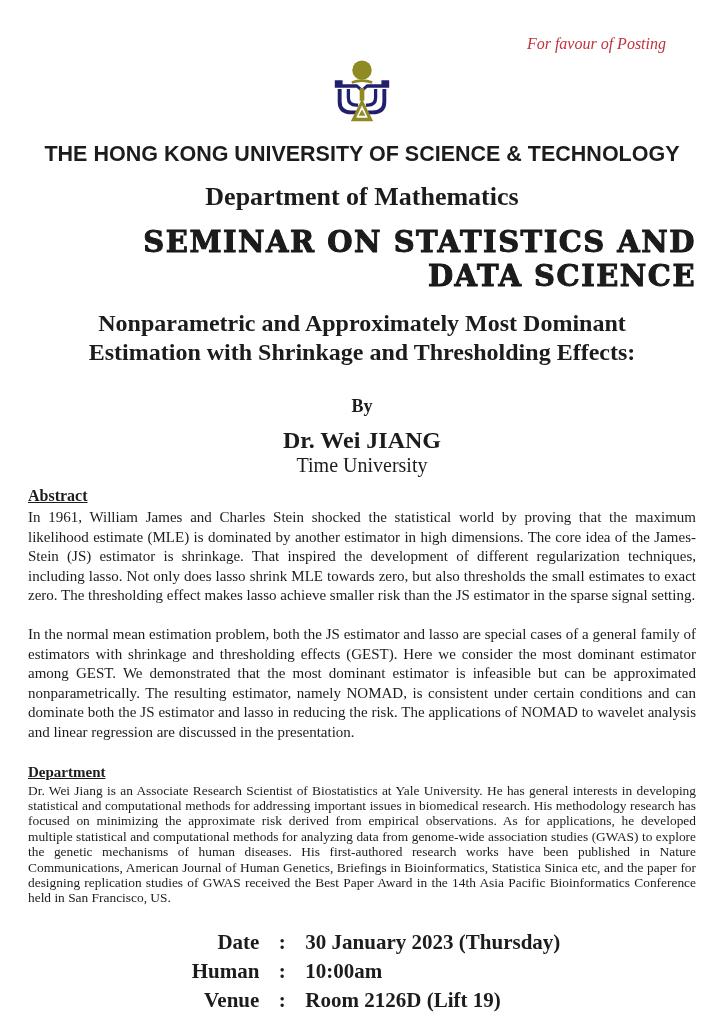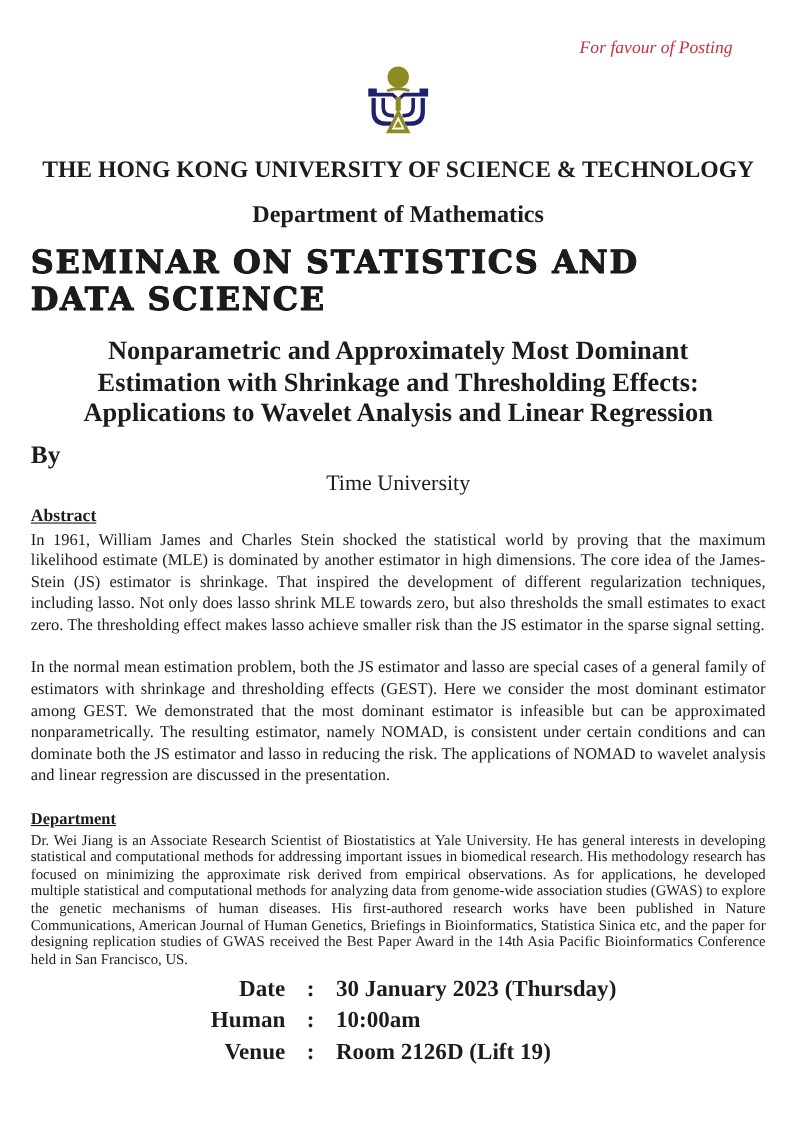--- a/index.html
+++ b/index.html
@@ -32,54 +32,54 @@
     line-height: 20px;
   }
   .logo-wrap {
     text-align: center;
     margin-top: 4px;
     height: 68px;
   }
   .logo-wrap svg { height: 68px; width: 68px; }
   .university {
     text-align: center;
-    font-family: Liberation Serif, serif;
+    font-family: Liberation Sans, sans-serif;
     font-weight: bold;
     font-size: 21.5px;
     letter-spacing: 0px;
     margin-top: 16px;
   }
   .department {
     text-align: center;
     font-weight: bold;
-    font-size: 22px;
+    font-size: 26px;
     margin-top: 15px;
   }
   .series {
-    text-align: left;
+    text-align: right;
     margin-top: 13px;
     font-family: "DejaVu Serif", "Liberation Serif", serif;
     font-weight: bold;
     font-size: 29px;
     line-height: 34px;
     letter-spacing: 1.5px;
     -webkit-text-stroke: 0.9px #111;
   }
   .talk-title {
     text-align: center;
     font-weight: bold;
     font-size: 24px;
     line-height: 28.5px;
     margin-top: 16px;
   }
   .by-label {
-    text-align: left;
-    font-weight: bold;
-    font-size: 23px;
-    margin-top: 10px;
+    text-align: center;
+    font-weight: bold;
+    font-size: 18px;
+    margin-top: 30px;
   }
   .speaker {
     text-align: center;
     font-weight: bold;
     font-size: 24px;
     margin-top: 10px;
     line-height: 26px;
   }
   .affiliation {
     text-align: center;
@@ -113,21 +113,21 @@
     line-height: 15.4px;
     text-align: justify;
     margin-top: 2px;
   }
   .details {
     display: grid;
     grid-template-columns: auto 14px auto;
     column-gap: 16px;
     row-gap: 5px;
     width: fit-content;
-    margin: 7px auto 0 auto;
+    margin: 24px auto 0 auto;
     position: relative;
     left: 14px;
     font-weight: bold;
     font-size: 21px;
     line-height: 24px;
   }
   .detail-row { display: contents; }
   .detail-label { text-align: right; }
   .detail-colon { text-align: center; }
   .detail-value { text-align: left; }
@@ -167,25 +167,25 @@
   <div class="department">Department of Mathematics</div>
 
   <div class="series">
     <div>SEMINAR ON STATISTICS AND</div>
     <div>DATA SCIENCE</div>
   </div>
 
   <div class="talk-title">
     <div>Nonparametric and Approximately Most Dominant</div>
     <div>Estimation with Shrinkage and Thresholding Effects:</div>
-    <div>Applications to Wavelet Analysis and Linear Regression</div>
   </div>
 
   <div class="by-label">By</div>
 
+  <div class="speaker">Dr. Wei JIANG</div>
 
   <div class="affiliation">Time University</div>
 
   <div class="abstract-heading">Abstract</div>
 
   <p class="abstract-para">In 1961, William James and Charles Stein shocked the statistical world by proving that the maximum likelihood estimate (MLE) is dominated by another estimator in high dimensions. The core idea of the James-Stein (JS) estimator is shrinkage. That inspired the development of different regularization techniques, including lasso. Not only does lasso shrink MLE towards zero, but also thresholds the small estimates to exact zero. The thresholding effect makes lasso achieve smaller risk than the JS estimator in the sparse signal setting.</p>
 
   <p class="abstract-para">In the normal mean estimation problem, both the JS estimator and lasso are special cases of a general family of estimators with shrinkage and thresholding effects (GEST). Here we consider the most dominant estimator among GEST. We demonstrated that the most dominant estimator is infeasible but can be approximated nonparametrically. The resulting estimator, namely NOMAD, is consistent under certain conditions and can dominate both the JS estimator and lasso in reducing the risk. The applications of NOMAD to wavelet analysis and linear regression are discussed in the presentation.</p>
 
   <div class="bio-heading">Department</div>

